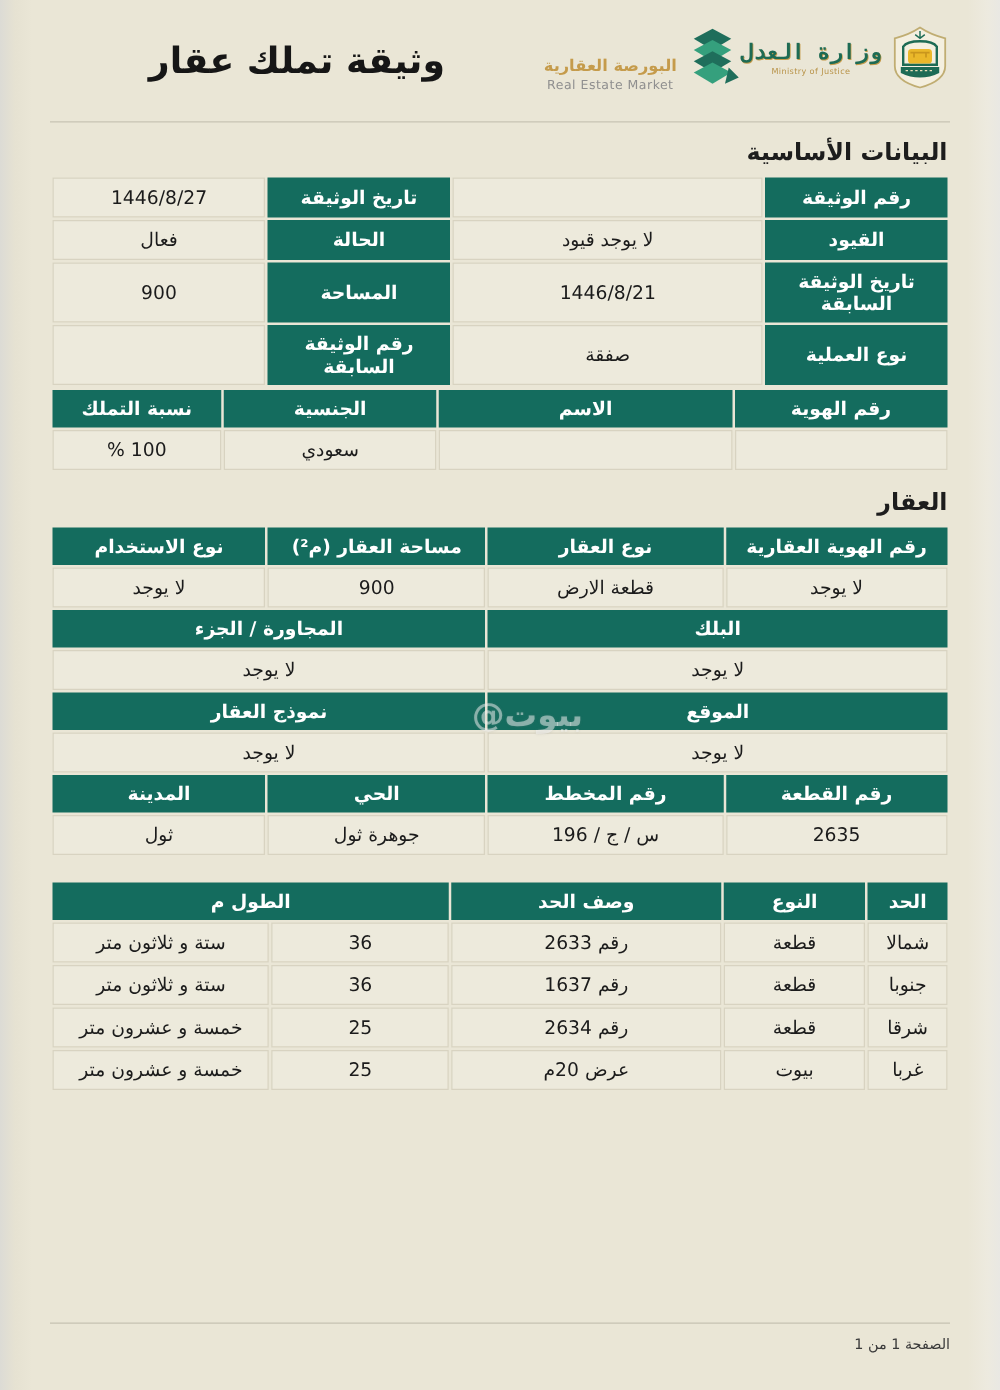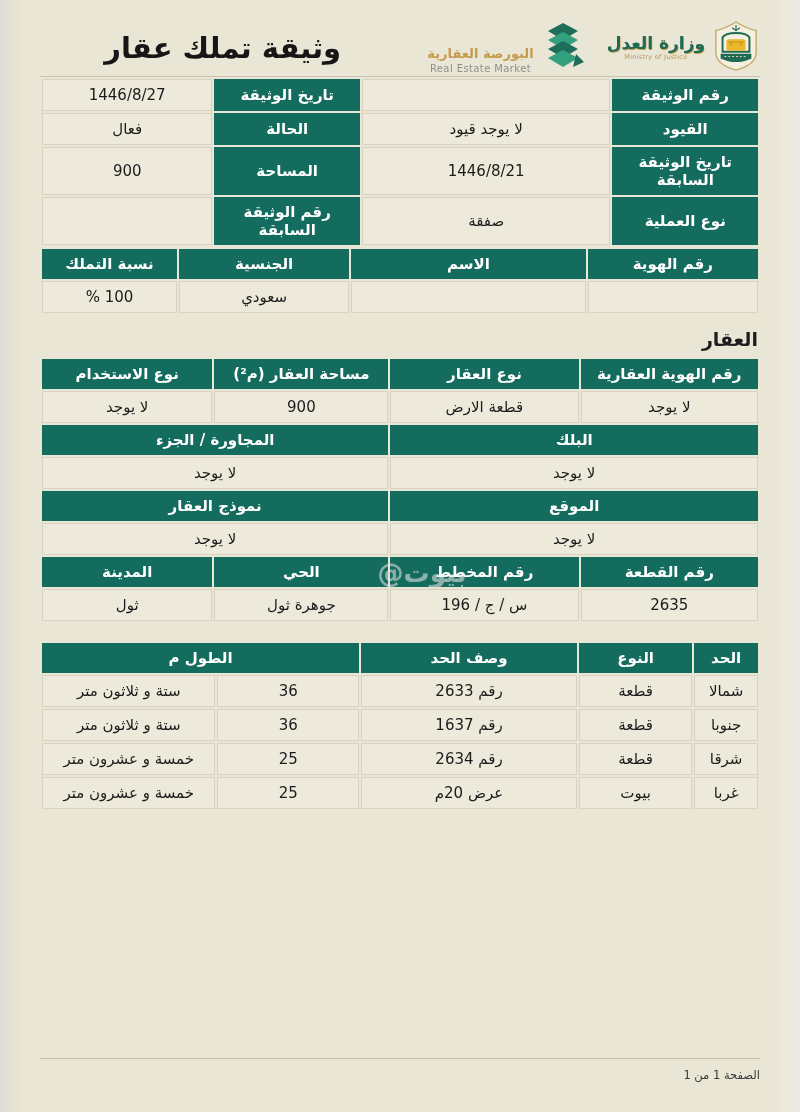--- a/index.html
+++ b/index.html
@@ -8,30 +8,30 @@
   .page{
     position:relative;
     width:800px;height:1112px;
     margin:0 auto;
     padding:10px 40px 14px;
     display:flex;flex-direction:column;
     background:linear-gradient(90deg,#dcdbd5 0,#e6e2d2 12px,#eae6d6 26px,#eae6d6 calc(100% - 26px),#edeadf calc(100% - 10px),#e9e8e3 100%);
     color:#1c1c1c;
   }
   
-  header{display:flex;align-items:center;gap:22px;padding:10px 0 0;border-bottom:1px solid #c8c4b4;}
+  header{display:flex;align-items:center;padding:10px 0 21px;border-bottom:1px solid #c8c4b4;}
   .spacer{flex:1;}
   h1{margin:0;font-size:29px;font-weight:700;color:#161616;letter-spacing:-0.5px;}
   .rem-logo{display:flex;align-items:flex-end;gap:9px;}
   .rem-text{text-align:center;line-height:1.25;}
   .rem-ar{color:#c59b4b;font-size:13px;font-weight:700;direction:rtl;}
   .rem-en{color:#8f8f8f;font-size:10px;letter-spacing:.4px;}
   .moj-logo{display:flex;align-items:center;gap:7px;}
   .moj-text{text-align:center;line-height:1.15;}
-  .moj-ar{color:#1d6b54;font-size:17px;font-weight:700;direction:rtl;text-shadow:.6px .6px 0 #c59b4b;}
+  .moj-ar{color:#1d6b54;font-size:17px;font-weight:700;direction:rtl;text-shadow:.6px .6px 0 #c59b4b;font-family:Liberation Mono, monospace;}
   .moj-en{color:#b9944a;font-size:6.5px;letter-spacing:.3px;}
   
   h2{direction:rtl;text-align:right;margin:13px 2px 7px;font-size:19px;font-weight:700;color:#1d1d1d;}
   
   table{width:100%;direction:rtl;border-collapse:separate;border-spacing:2px;table-layout:fixed;}
   th{background:#146c5e;color:#fff;font-weight:700;font-size:15px;text-align:center;padding:6px 6px;}
   td{background:#edeadc;border:1px solid #d8d3c1;font-size:15px;text-align:center;padding:6px 6px;color:#1b1b1b;height:30px;}
   .bounds{margin-top:18px;}
   
   .watermark{
@@ -90,20 +90,21 @@
           <path d="M11 18 C15 12 35 12 39 18 L39 33 L11 33 Z" fill="none" stroke="#1d6b54" stroke-width="2"></path>
           <rect x="15" y="20" width="20" height="12" rx="3" fill="#eab82a"></rect>
           <path d="M17 23 h16 M20 23 v4 M30 23 v4" stroke="#c9961d" stroke-width="1.4" fill="none"></path>
           <path d="M9 35 h32 v5 c-10 5 -22 5 -32 0 z" fill="#1d6b54"></path>
           <path d="M13 38 h24" stroke="#e9dfb9" stroke-width="1" stroke-dasharray="2 2"></path>
         </svg>
       </span>
     </div>
   </header>
 
+  <h2>البيانات الأساسية</h2>
   <table>
     <colgroup>
         <col style="width:20.5%">
         <col style="width:35%">
         <col style="width:20.5%">
         <col style="width:24%">
       </colgroup>
     <tbody>
         <tr>
       <th>رقم الوثيقة</th>

